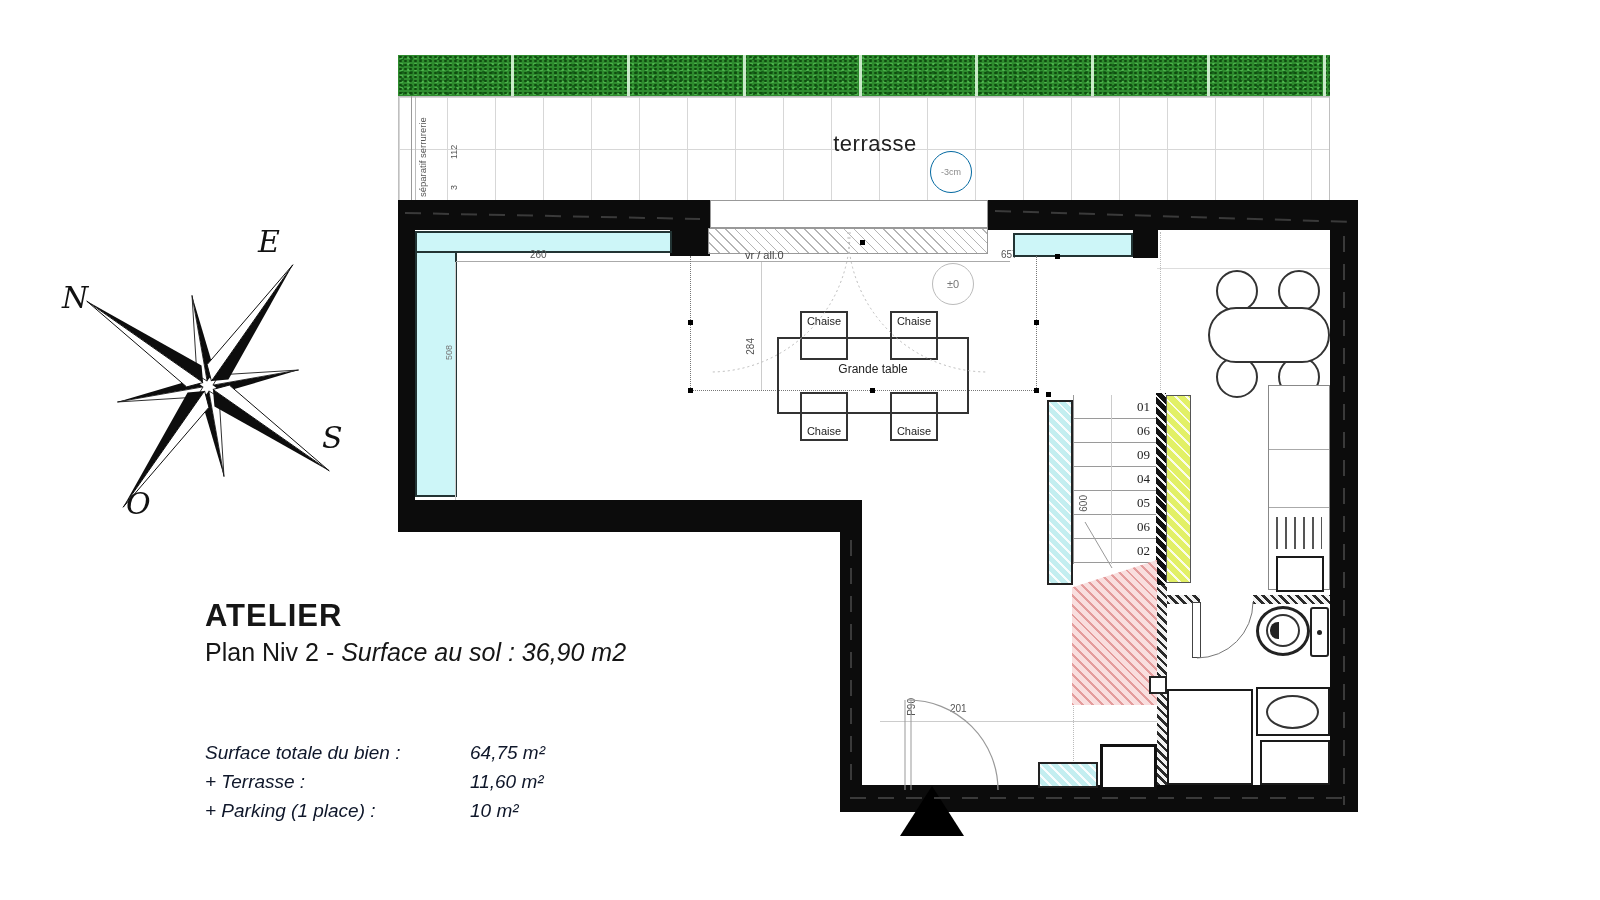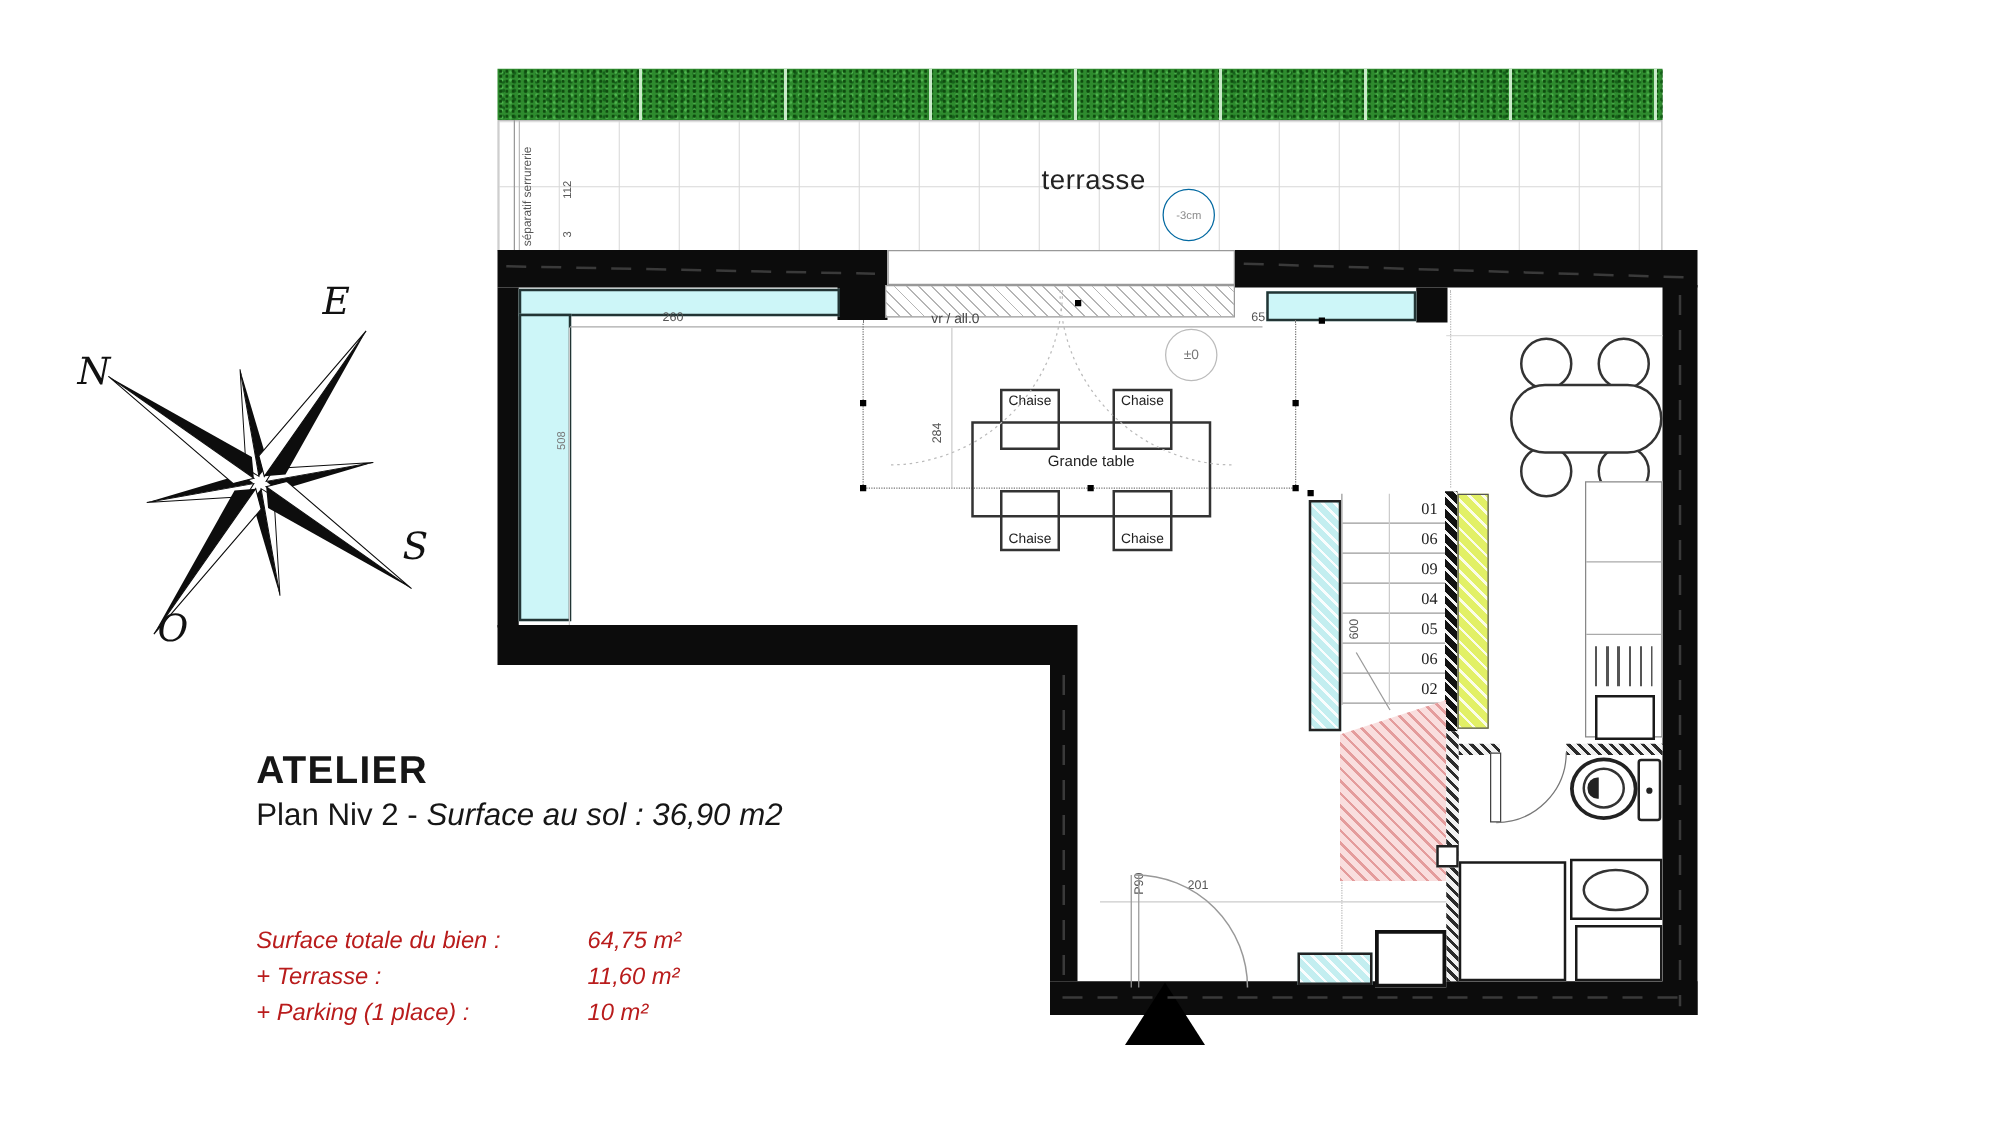--- a/index.html
+++ b/index.html
@@ -43,21 +43,21 @@
       radial-gradient(circle,#0e4a0e 1px,transparent 1.5px),
       radial-gradient(circle,#4db34d 1px,transparent 1.5px),
       radial-gradient(circle,#16611a 1.3px,transparent 1.8px);
     background-size:auto,5px 4px,7px 6px,9px 7px;}
   .stair-row{height:24px;border-bottom:1px solid #9a9a9a;box-sizing:border-box;
              text-align:right;font-size:13px;color:#222;line-height:23px;padding-right:6px;font-family:Liberation Serif, serif;}
   .chair{border:2px solid #333;background:transparent;box-sizing:border-box;display:flex;
          justify-content:center;font-size:11px;color:#222;}
   .seat{border:2px solid #333;border-radius:50%;background:#fff;box-sizing:border-box;}
   .title-italic{font-style:italic;}
-  .surface-row{display:flex;font-style:italic;font-size:19px;color:#b91c1c;margin-bottom:7px;}
+  .surface-row{display:flex;font-style:italic;font-size:19px;color:#0f172a;margin-bottom:7px;}
   .surface-row .sl{width:265px;}
   .compass-letter{font-family:"DejaVu Serif",serif;font-style:italic;font-size:30px;color:#111;}
 </style>
 </head>
 <body>
 
 <div id="canvas">
 
   <div class="abs hedge" style="left:398px;top:55px;width:932px;height:41px;"></div>
   <div class="abs tiles" style="left:398px;top:96px;width:932px;height:105px;"></div>

